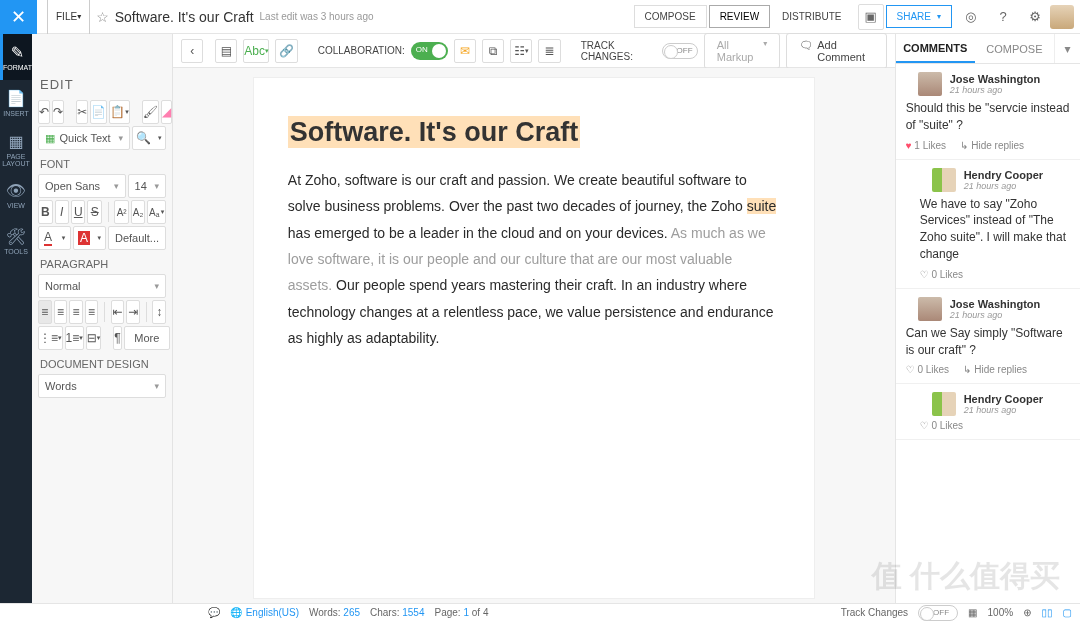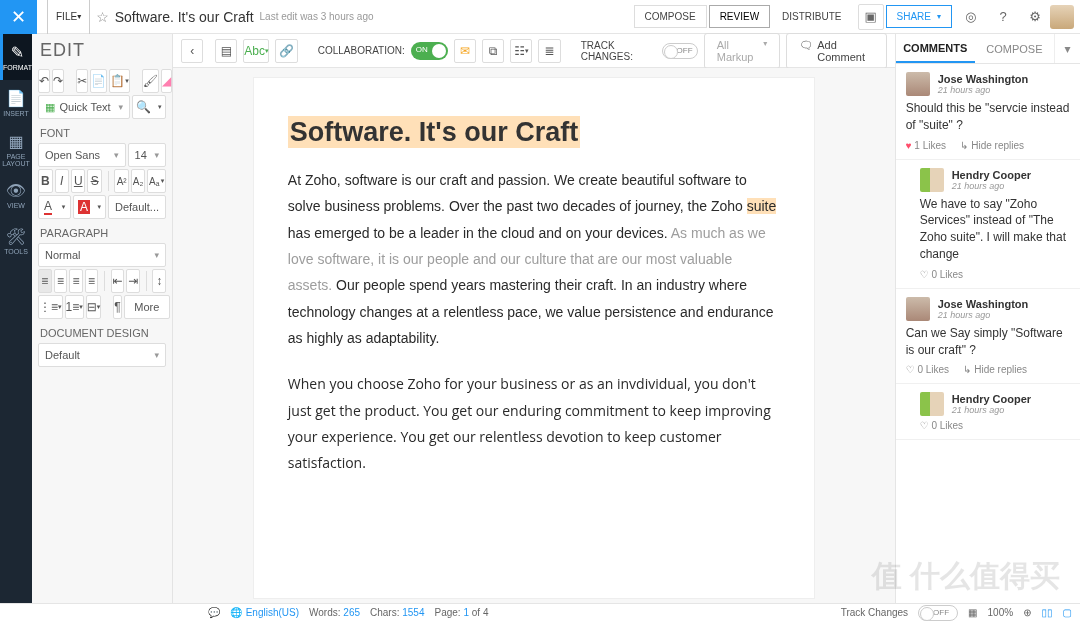--- a/index.html
+++ b/index.html
@@ -25,21 +25,21 @@
 .main { display: flex; height: 569px; }
 
 
 .rail { width: 37px; background: #1c2733; display: flex; flex-direction: column; align-items: center; color: #8fa3b8; }
 .rail-item { width: 100%; height: 46px; display: flex; flex-direction: column; align-items: center; justify-content: center; font-size: 7px; gap: 2px; cursor: pointer; }
 .rail-item.active { background: #0d1620; border-left: 3px solid #2296f3; color: #fff; }
 .rail-icon { font-size: 16px; }
 
 
 .sidebar { width: 190px; background: #f7f7f7; border-right: 1px solid #e3e3e3; padding: 0 6px 6px 6px; overflow: hidden; }
-.sidebar-title { font-size: 18px; color: #666; padding: 6px 2px; letter-spacing: 1px; }
+.sidebar-title { font-size: 13px; color: #666; padding: 6px 2px; letter-spacing: 1px; margin-top: 37px; }
 .tool-row { display: flex; gap: 2px; margin: 2px 0; align-items: center; }
 .tbtn { width: 26px; height: 24px; border: 1px solid #ddd; background: #fff; display: flex; align-items: center; justify-content: center; font-size: 12px; color: #555; cursor: pointer; border-radius: 2px; }
 .tbtn.sm { font-size: 10px; }
 .tbtn.split { width: 34px; justify-content: space-around; }
 .divider-v { width: 1px; height: 20px; background: #ddd; margin: 0 4px; }
 .wide-btn { flex: 1; height: 24px; border: 1px solid #ddd; background: #fff; display: flex; align-items: center; padding: 0 6px; font-size: 11px; color: #555; cursor: pointer; border-radius: 2px; }
 .wide-btn .chev { margin-left: auto; color: #999; font-size: 9px; }
 .section-label { font-size: 11px; color: #666; margin: 8px 0 4px 2px; }
 .toggle-pill { width: 44px; height: 18px; border-radius: 9px; background: #4caf50; position: relative; }
 .toggle-pill::after { content: "ON"; color: #fff; font-size: 8px; position: absolute; left: 5px; top: 3px; }
@@ -64,21 +64,21 @@
 
 
 .panel { width: 256px; border-left: 1px solid #e5e5e5; display: flex; flex-direction: column; background: #fff; }
 .panel-tabs { display: flex; height: 30px; border-bottom: 1px solid #e5e5e5; }
 .ptab { flex: 1; display: flex; align-items: center; justify-content: center; font-size: 11px; color: #888; cursor: pointer; }
 .ptab.active { font-weight: 700; color: #222; border-bottom: 2px solid #2296f3; }
 .filter { width: 26px; display: flex; align-items: center; justify-content: center; color: #888; border-left: 1px solid #eee; }
 .comments { overflow-y: auto; font-size: 12px; }
 .comment { padding: 8px 10px; border-bottom: 1px solid #f0f0f0; }
 .comment.reply { padding-left: 24px; }
-.chead { display: flex; gap: 8px; align-items: center; margin-bottom: 4px; }
+.chead { display: flex; gap: 8px; align-items: center; margin-bottom: 4px; margin-left: 12px; }
 .av { width: 24px; height: 24px; border-radius: 2px; background: linear-gradient(#cba, #a87); }
 .av.green { background: linear-gradient(90deg, #8bc34a 40%, #e6d3b8 40%); }
 .cname { font-size: 11px; font-weight: 700; color: #333; }
 .ctime { font-size: 9px; color: #999; font-style: italic; }
 .ctext { font-size: 12px; color: #333; line-height: 1.4; margin: 2px 0 6px 0; }
 .cactions { display: flex; gap: 14px; font-size: 10px; color: #888; align-items: center; }
 .heart { color: #ff4d6b; }
 
 
 .status { height: 18px; border-top: 1px solid #e5e5e5; display: flex; align-items: center; font-size: 10px; color: #666; padding: 0 8px; gap: 10px; }
@@ -228,21 +228,21 @@
       <div class="tbtn split">1≡<span style="font-size:7px">▾</span></div>
       <div class="tbtn split">⊟<span style="font-size:7px">▾</span></div>
       <div class="divider-v"></div>
       <div class="tbtn">¶</div>
       <div class="wide-btn" style="justify-content:center;flex:0 0 46px">More</div>
     </div>
 
     <div class="section-label">DOCUMENT DESIGN</div>
     <div class="tool-row">
       <div class="wide-btn">
-          <span>Default</span>
+          <span>Words</span>
           <span class="chev">▾</span>
         </div>
     </div>
   </div>
 
   <div class="center">
     <div class="ribbon">
       <div class="tbtn">‹</div>
       <div class="spacer"></div>
       <div class="tbtn">▤</div>
@@ -265,21 +265,20 @@
       <div class="ribbon-btn">
           <span>🗨</span>
           <span>Add Comment</span>
         </div>
     </div>
 
     <div class="doc-wrap">
       <div class="page">
         <h1><span class="hl">Software. It's our Craft</span></h1>
         <p><span>At Zoho, software is our craft and passion. We create beautiful software to solve business problems. Over the past two decades of  journey, the Zoho </span><span class="hl2">suite</span><span> has emerged to be a leader in the cloud and on your devices.   </span><span class="strike">As much as we love software, it is our people and our culture that are our most valuable assets.</span><span>   Our people spend years mastering their  craft. In an industry where technology changes at a relentless pace, we value persistence and endurance as highly as adaptability.</span></p>
-        <p>When you choose Zoho for your business  or as an invdividual, you don't just get the product. You get our enduring commitment to keep improving your experience.  You get our relentless devotion to keep customer satisfaction.</p>
       </div>
     </div>
   </div>
 
   <div class="panel">
     <div class="panel-tabs">
       <div class="ptab active">COMMENTS</div>
       <div class="ptab">COMPOSE</div>
       <div class="filter">▾</div>
     </div>

